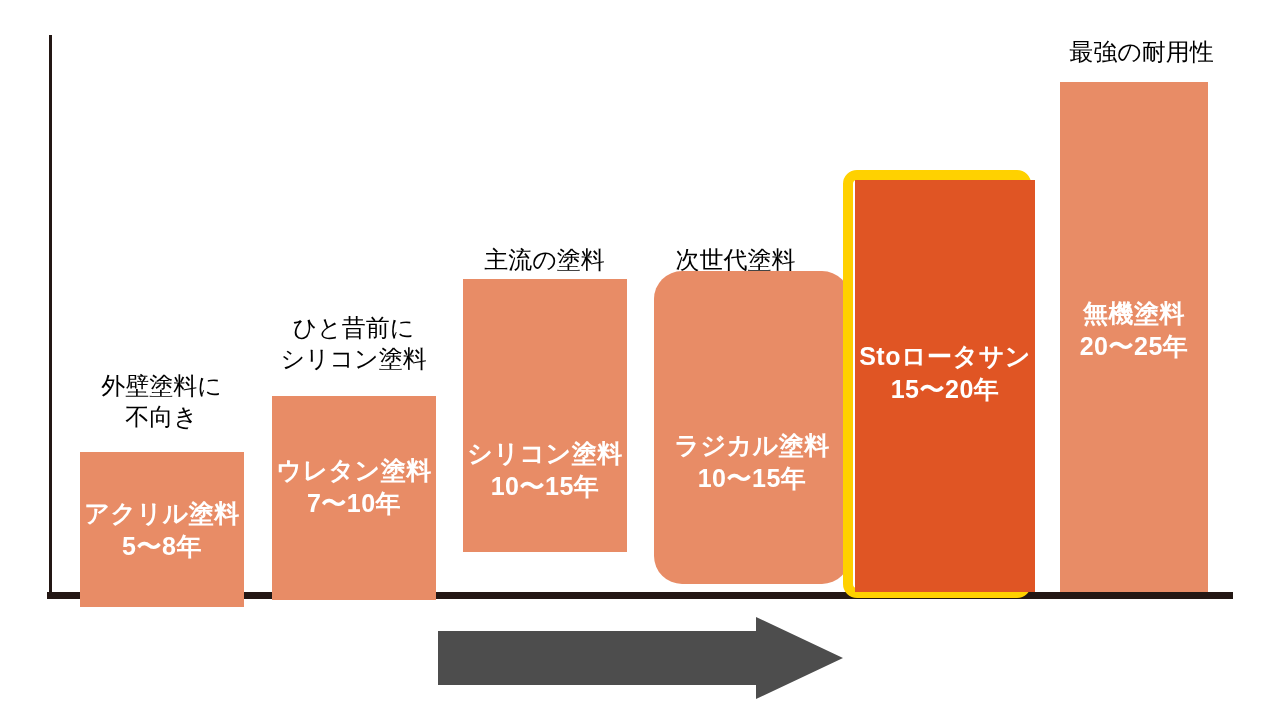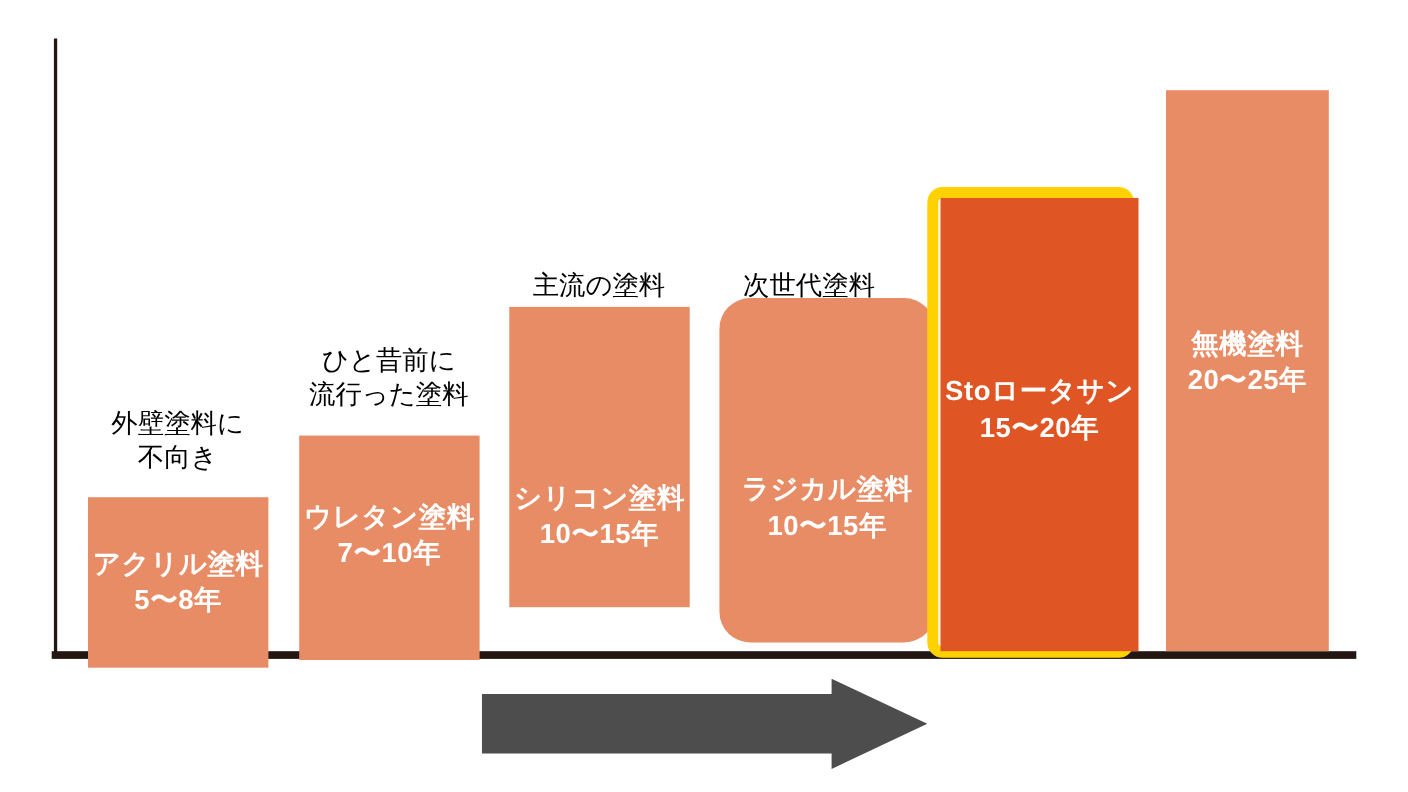--- a/index.html
+++ b/index.html
@@ -134,21 +134,21 @@
   <div class="x-axis"></div>
 
   <div class="bar-top-label" style="left:63px; top:370px; width:197px;">外壁塗料に
 不向き</div>
   <div class="bar" style="left:80px; top:452px; width:164px; height:155px;">
     <div class="bar-inner-label" style="top:45px;">アクリル塗料
 5〜8年</div>
   </div>
 
   <div class="bar-top-label" style="left:255px; top:312px; width:197px;">ひと昔前に
-流行った塗料</div>
+シリコン塗料</div>
   <div class="bar" style="left:272px; top:388px; width:164px; height:204px;margin-top:8px;">
     <div class="bar-inner-label" style="top:58px;">ウレタン塗料
 7〜10年</div>
   </div>
 
   <div class="bar-top-label" style="left:446px; top:244px; width:197px;">主流の塗料</div>
   <div class="bar" style="left:463px; top:279px; width:164px; height:273px;">
     <div class="bar-inner-label" style="top:158px;">シリコン塗料
 10〜15年</div>
   </div>
@@ -159,20 +159,21 @@
 10〜15年</div>
   </div>
 
 
   <div class="highlight-frame" style="left:843px; top:170px; width:188px; height:428px;"></div>
   <div class="bar highlight" style="left:855px; top:180px; width:180px; height:412px;">
     <div class="bar-inner-label" style="top:160px;">Stoロータサン
 15〜20年</div>
   </div>
 
+  <div class="bar-top-label" style="left:1043px; top:36px; width:197px;">最強の耐用性</div>
   <div class="bar" style="left:1060px; top:82px; width:148px; height:510px;">
     <div class="bar-inner-label" style="top:215px;">無機塗料
 20〜25年</div>
   </div>
 
   <div class="axis-arrow">
     <svg width="405" height="82" viewBox="0 0 405 82">
       <path d="M0 14 L318 14 L318 0 L405 41 L318 82 L318 68 L0 68 Z" fill="#4d4d4d"></path>
     </svg>
   </div>

